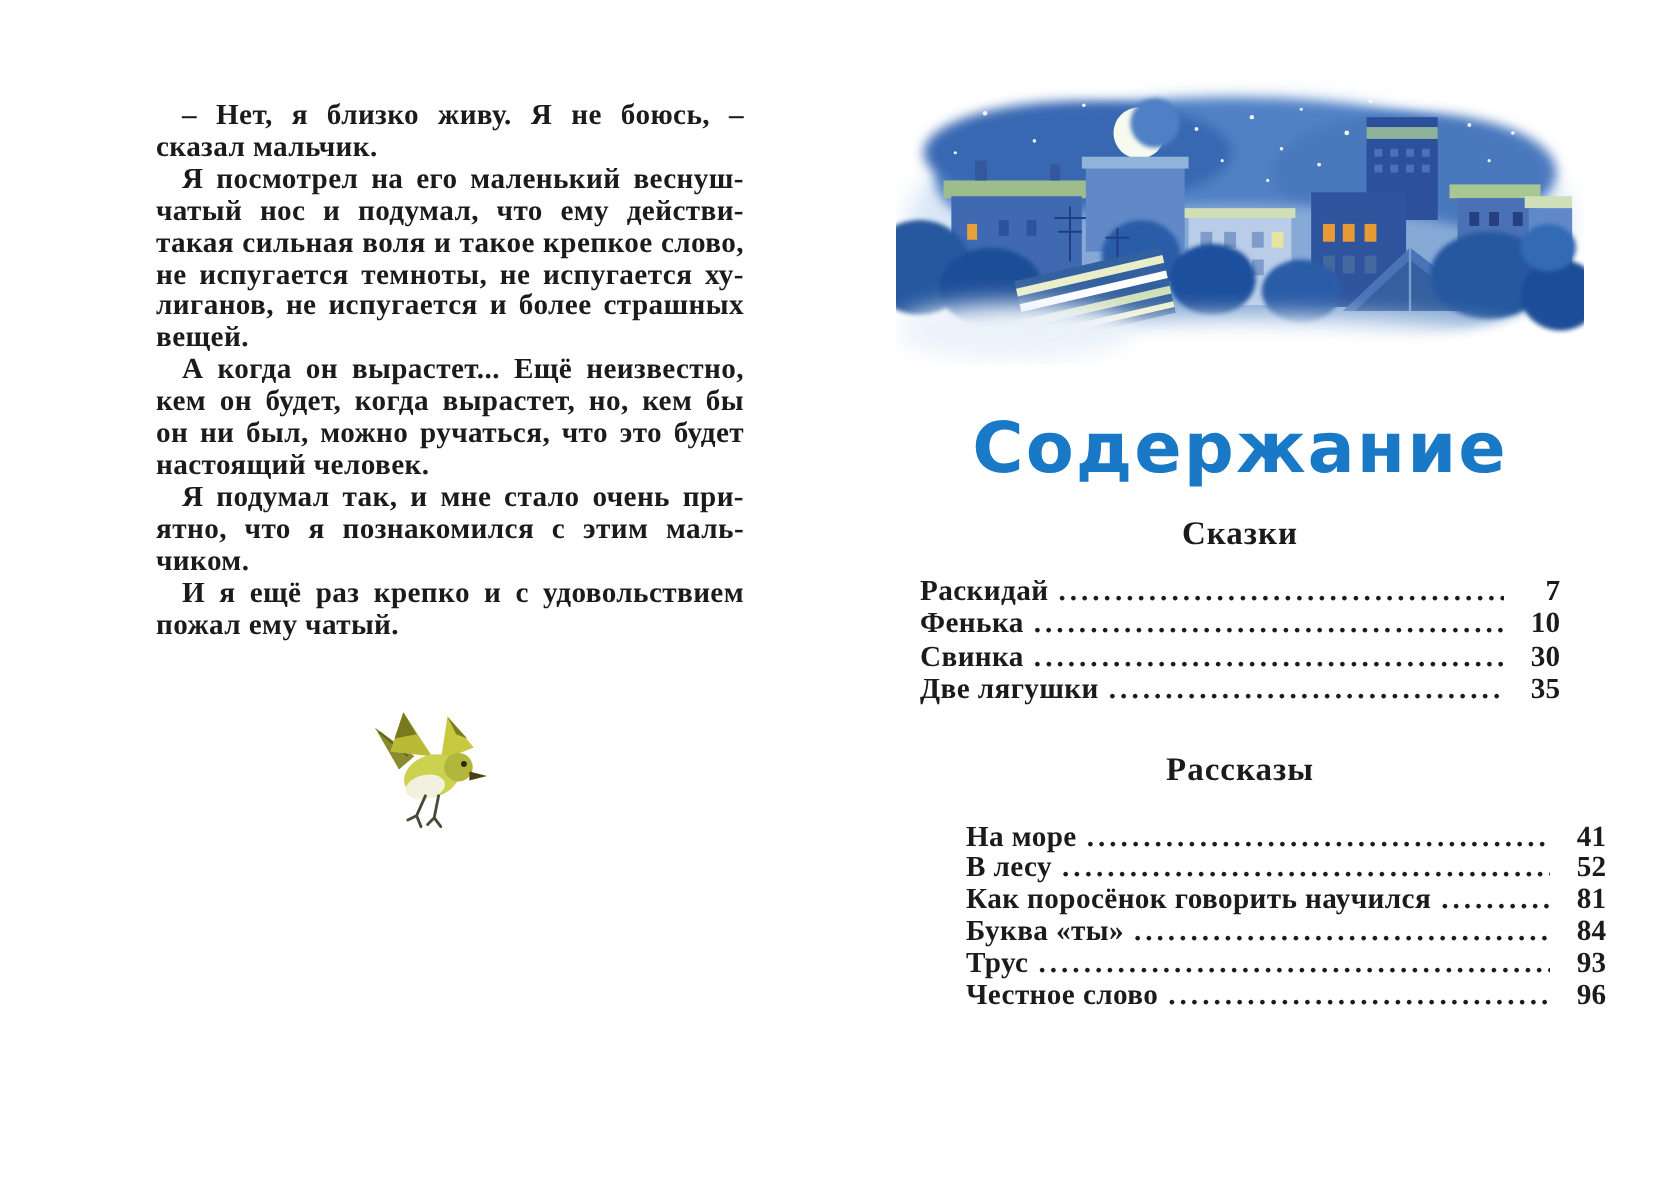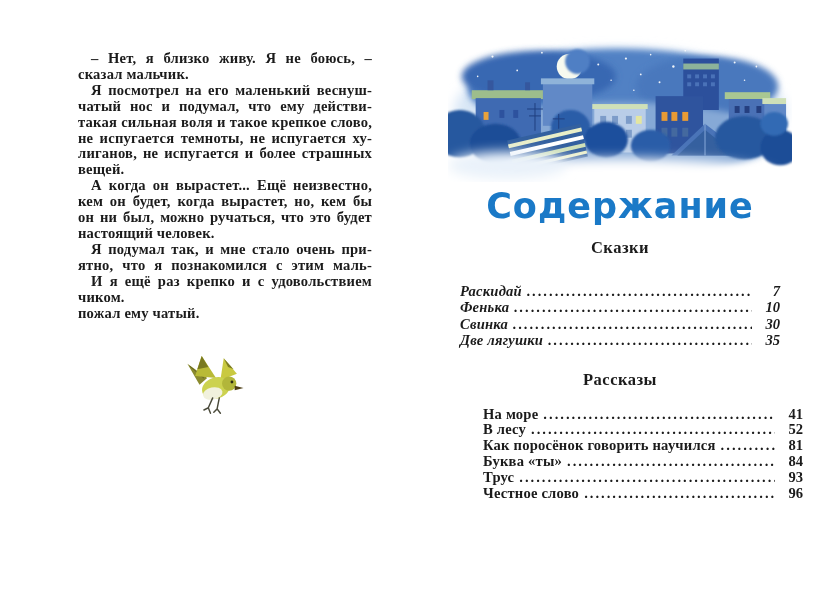--- a/index.html
+++ b/index.html
@@ -18,31 +18,31 @@
     color:#1b1b1b;letter-spacing:0.2px;
   }
   .tline{text-align:justify;text-align-last:justify;margin-left:20px;}
   .tline.end{text-align-last:left;}
   .tline.indent{text-indent:13px;}
   .bird{position:absolute;left:183px;top:354px;width:66px;height:68px;}
   
   .rightcol{position:absolute;left:440px;top:0;width:360px;}
   .illustration{display:block;margin:36px auto 0 auto;width:344px;height:146px;}
   .contents-title{
-    margin-top:2px;height:44px;text-align:center;
+    margin-top:21px;height:44px;text-align:center;
     font-family:"DejaVu Sans", sans-serif;
     font-size:35px;line-height:44px;font-weight:bold;
     color:#1a79c7;letter-spacing:1px;
   }
   .sec-heading{
     margin-top:10px;height:20px;line-height:20px;text-align:center;
     font-size:16.5px;font-weight:bold;color:#1b1b1b;letter-spacing:0.5px;
   }
   .toc{width:320px;margin:0 auto;padding:0 0 0 0;}
-  .toc-1{margin-top:25px;font-style:italic;}
+  .toc-1{margin-top:11px;}
   .toc-2{margin-top:17px;margin-left:43px;}
   .toc-row{
     display:flex;align-items:baseline;
     font-size:14.6px;font-weight:bold;color:#1b1b1b;
   }
   .toc-1 .toc-row{height:16.4px;line-height:16.4px;}
   .toc-2 .toc-row{height:15.9px;line-height:15.9px;}
   .toc-title{white-space:nowrap;padding-right:5px;letter-spacing:0.2px;}
   .toc-dots{
     flex:1 1 auto;overflow:hidden;white-space:nowrap;
@@ -65,22 +65,22 @@
         <div class="tline">такая сильная воля и такое крепкое слово,</div>
         <div class="tline">не испугается темноты, не испугается ху-</div>
         <div class="tline">лиганов, не испугается и более страшных</div>
         <div class="tline end">вещей.</div>
         <div class="tline indent">А когда он вырастет... Ещё неизвестно,</div>
         <div class="tline">кем он будет, когда вырастет, но, кем бы</div>
         <div class="tline">он ни был, можно ручаться, что это будет</div>
         <div class="tline end">настоящий человек.</div>
         <div class="tline indent">Я подумал так, и мне стало очень при-</div>
         <div class="tline">ятно, что я познакомился с этим маль-</div>
+        <div class="tline end">чиком.</div>
         <div class="tline indent">И я ещё раз крепко и с удовольствием</div>
-        <div class="tline end">чиком.</div>
         <div class="tline end">пожал ему чатый.</div>
       </div>
 
     <svg class="bird" viewBox="0 0 60 60">
 
       <polygon points="4,8 22,21 15,27" fill="#8a8a2e"></polygon>
       <line x1="6" y1="10" x2="19" y2="21" stroke="#5f5f1e" stroke-width="0.8"></line>
 
       <polygon points="17,1 30,21 11,19" fill="#b9ba36"></polygon>
       <polygon points="17,1 23,11 13,13" fill="#79791f"></polygon>

